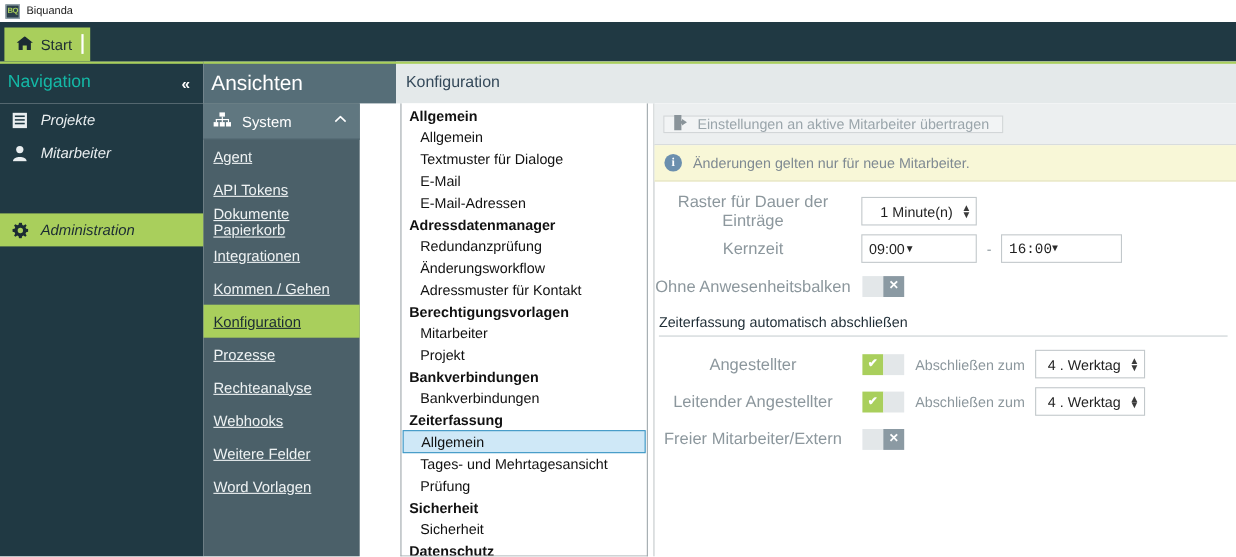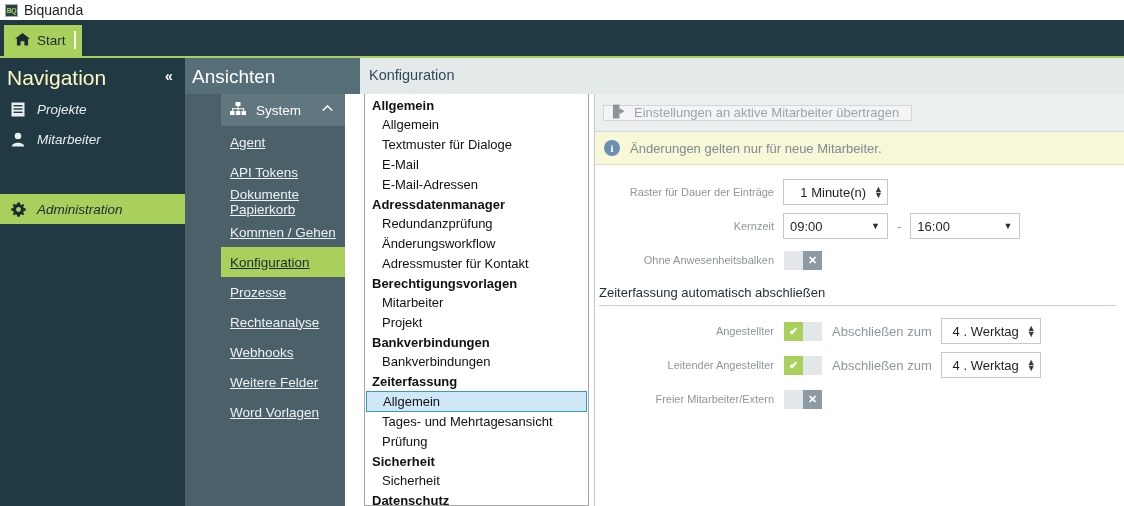--- a/index.html
+++ b/index.html
@@ -20,21 +20,21 @@
     background: #ffffff;
     display: flex; align-items: center; gap: 6px; padding-left: 5px;
   }
   .app-icon {
     width: 13px; height: 13px; background: #2b3f4a;
     border: 1px solid #9fb0b8;
     display: flex; align-items: center; justify-content: center;
     font-size: 7px; font-weight: bold; color: #a9cf5c; line-height: 1;
     font-family: "Liberation Sans", sans-serif; letter-spacing: -.5px;
   }
-  .app-title { font-size: 14px; color: #1d1d1d; }
+  .app-title { font-size: 10px; color: #1d1d1d; }
 
   
   .tabbar {
     position: absolute; left: 0; top: 20px; width: 1124px; height: 36px;
     background: #203943;
   }
   .tab {
     position: absolute; left: 4px; top: 5px; height: 31px;
     background: #a9cf5c; color: #1b2b33;
     display: flex; align-items: center; gap: 7px;
@@ -47,21 +47,21 @@
     width: 2px; height: 18px; background: #ffffff;
   }
 
   
   .hdr-nav {
     position: absolute; left: 0; top: 56px; width: 185px; height: 38px;
     background: #203943; border-top: 2px solid #a9cf5c;
   }
   .hdr-nav .htitle {
     position: absolute; left: 7px; top: 8px;
-    font-size: 21px; color: #fef9c3; font-weight: normal;
+    font-size: 16px; color: #14b8a6; font-weight: normal;
   }
   .hdr-ans {
     position: absolute; left: 185px; top: 56px; width: 175px; height: 38px;
     background: #566e78; border-top: 2px solid #a9cf5c;
   }
   .hdr-ans .htitle {
     position: absolute; left: 7px; top: 8px;
     font-size: 19px; color: #ffffff; font-weight: normal;
   }
   .hdr-cfg {
@@ -87,23 +87,22 @@
   }
   .nav-item {
     height: 30px; display: flex; align-items: center; gap: 11px;
     padding-left: 10px; color: #e9eef0; font-size: 13.5px; cursor: pointer; font-style: italic;
   }
   .nav-item.active { background: #a9cf5c; color: #1b2b33; margin-top: 40px; }
   .nav-item .ico { width: 16px; display: flex; justify-content: center; }
 
   
   .ans-col {
-    position: absolute; left: 185px; top: 94px; width: 160px; height: 412px;
+    position: absolute; left: 185px; top: 94px; width: 142px; height: 412px;
     background: #4b6069;
-    padding-left: 36px;
   }
   .ans-group {
     height: 33px; background: #607780;
     display: flex; align-items: center; gap: 10px; padding-left: 9px;
     color: #ffffff; font-size: 13.5px; cursor: pointer;
     border-bottom: 1px solid #4b6069;
     position: relative;
   }
   .ans-group .chev {
     position: absolute; right: 12px; top: 8px; color:#ffffff;
@@ -162,40 +161,40 @@
     display: flex; align-items: center; justify-content: center;
     font-family: "Liberation Serif", serif; line-height: 1;
   }
 
   .form { padding: 14px 0 0 0; }
   .row {
     display: flex; align-items: center; margin-bottom: 8px;
     height: 26px;
   }
   .lbl {
-    width: 188px; text-align: right; padding-right: 9px;
-    font-size: 11px; color: #8c979d;
+    width: 188px; text-align: center; padding-right: 9px;
+    font-size: 15px; color: #8c979d;
   }
   .lbl-mid {
     padding: 0 9px; font-size: 13px; color: #8c979d;
   }
 
   .spinbox {
     height: 26px; min-width: 100px; border: 1px solid #c2c8cb;
     background: #fff; display: flex; align-items: center;
     justify-content: flex-end; padding-right: 4px;
     font-size: 13px; color: #1f1f1f; cursor: text; position: relative;
   }
   .spin-arrows {
     display: flex; flex-direction: column; margin-left: 8px;
     line-height: 0.72; color: #3a3a3a; font-size: 9px; cursor: pointer;
   }
   .combo {
     height: 26px; border: 1px solid #c2c8cb; background: #fff;
-    display: flex; align-items: center; justify-content: space-between;
+    display: flex; align-items: center; 
     padding: 0 7px 0 6px; font-size: 13px; color: #1f1f1f; cursor: pointer;
   }
   .combo .car { font-size: 9px; color: #2c2c2c; }
 
   .toggle {
     width: 40px; height: 21px; display: flex; cursor: pointer;
     border: 1px solid transparent;
   }
   .toggle .half {
     width: 20px; height: 100%;
@@ -309,20 +308,23 @@
     </div>
 
     <div class="ans-item">
         <span>Agent</span>
       </div>
     <div class="ans-item">
         <span>API Tokens</span>
       </div>
     <div class="ans-item">
         <span>Dokumente Papierkorb</span>
+      </div>
+    <div class="ans-item">
+        <span>Integrationen</span>
       </div>
     <div class="ans-item">
         <span>Kommen / Gehen</span>
       </div>
     <div class="ans-item active">
         <span>Konfiguration</span>
       </div>
     <div class="ans-item">
         <span>Prozesse</span>
       </div>
@@ -398,21 +400,21 @@
         </div>
       </div>
 
       <div class="row">
         <div class="lbl">Kernzeit</div>
         <div class="combo" style="width:105px;">
           <span>09:00</span>
           <span class="car">▼</span>
         </div>
         <div class="lbl-mid">-</div>
-        <div class="combo" style="width:110px;">
+        <div class="combo" style="width:110px;font-family:Liberation Mono, monospace;">
           <span>16:00</span>
           <span class="car">▼</span>
         </div>
       </div>
 
       <div class="row">
         <div class="lbl">Ohne Anwesenheitsbalken</div>
         <div class="toggle off">
           <span class="half h1"></span>
           <span class="half h2">✕</span>

